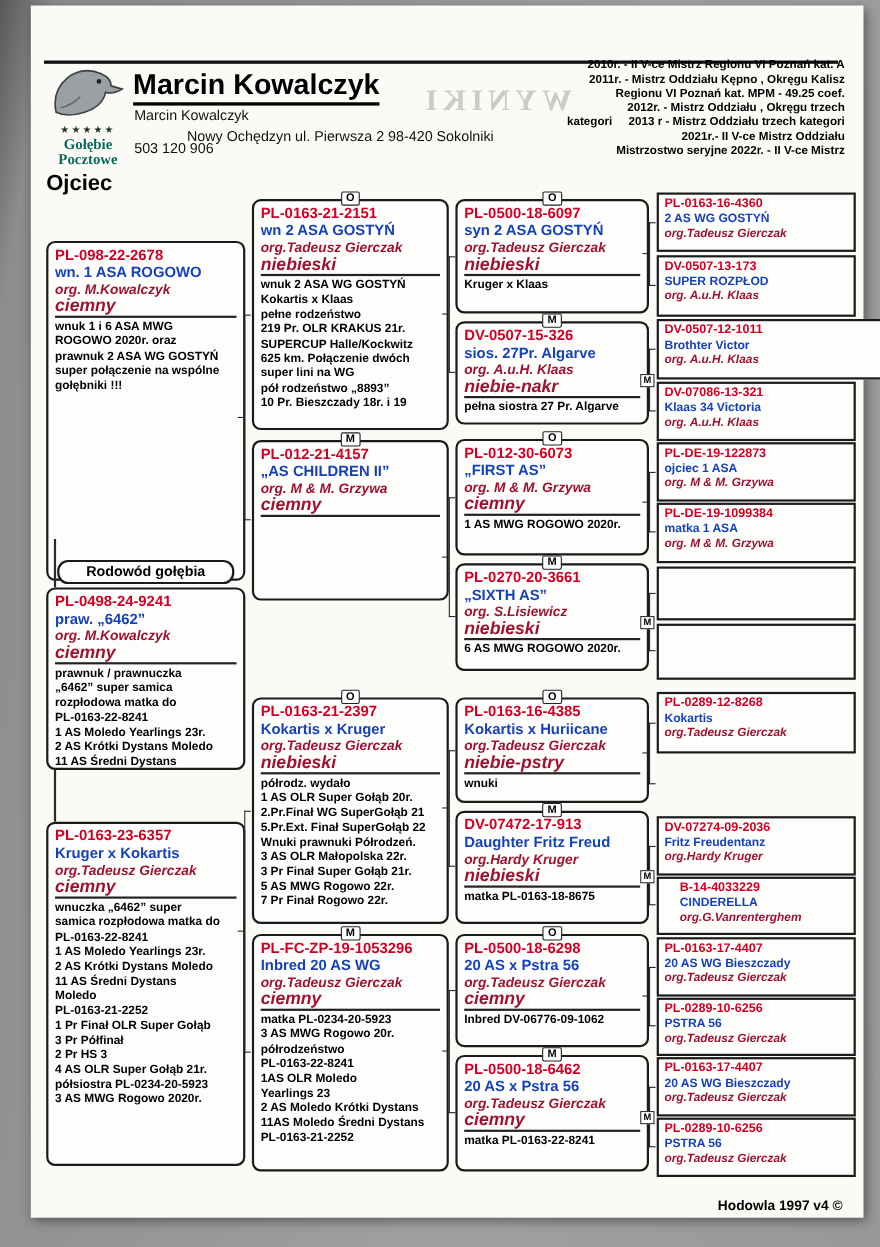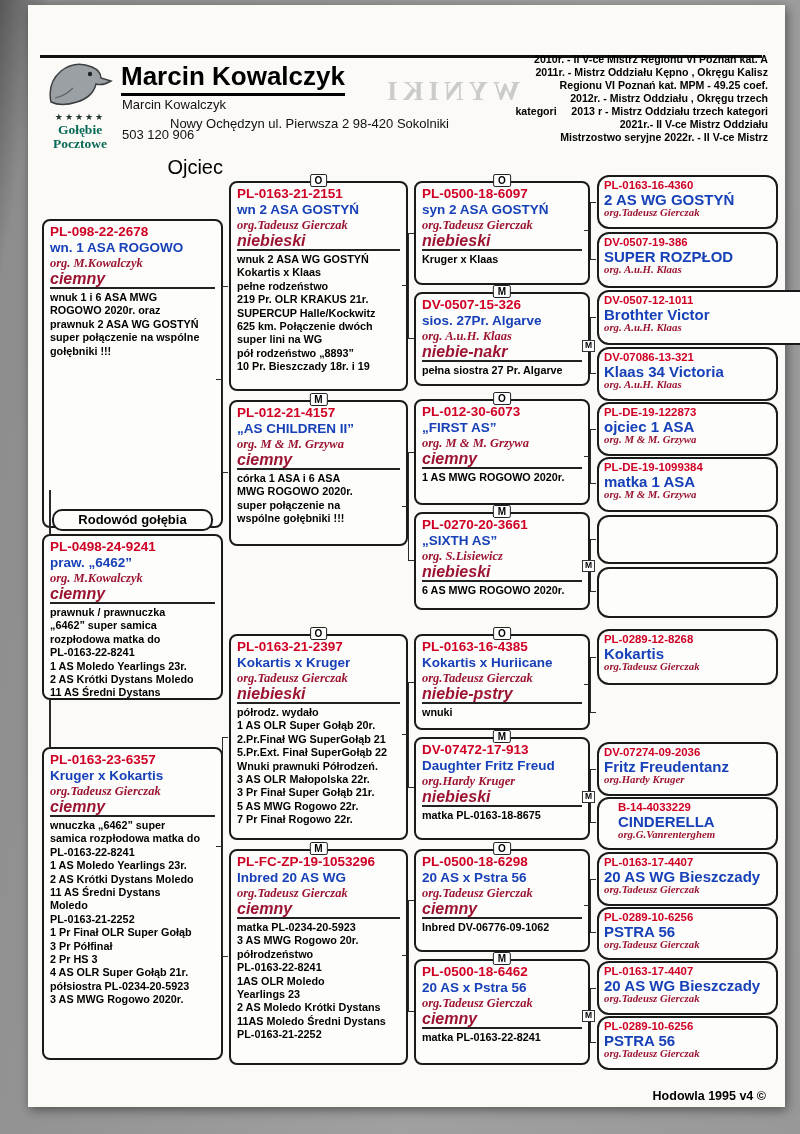--- a/index.html
+++ b/index.html
@@ -12,33 +12,33 @@
   .bleed{position:absolute;left:300px;top:76px;width:220px;transform:scaleX(-1);color:#6a6a6a;opacity:.32;
          font-size:27px;font-weight:bold;letter-spacing:5px;font-family:"Liberation Serif",serif;}
   .logo{position:absolute;left:42px;top:60px;width:76px;text-align:center;}
   .stars{font-size:9px;letter-spacing:2px;color:#20332c;line-height:11px;}
   .brand{font-family:"Liberation Serif","DejaVu Serif",serif;font-weight:bold;color:#0a6a58;font-size:13.5px;line-height:14px;}
   .title{position:absolute;left:121px;top:61px;font-size:26px;font-weight:bold;color:#000;
          border-bottom:3px solid #000;padding-bottom:1px;}
   .sub{position:absolute;left:122px;color:#111;font-size:13px;}
   .ach{position:absolute;right:32px;top:53px;width:320px;text-align:right;font-size:10.6px;font-weight:bold;
        line-height:13px;white-space:pre-line;color:#000;}
-  .sec-label{position:absolute;font-weight:normal;color:#000;text-align:right;}
+  .sec-label{position:absolute;font-weight:bold;color:#000;text-align:left;}
   .pill{position:absolute;border:2px solid #1a1a1a;border-radius:10px;background:#fdfdfb;text-align:center;
         font-size:13px;font-weight:bold;line-height:18px;}
   .box{position:absolute;border:2px solid #1a1a1a;border-radius:8px;background:#fdfdfb;padding:3px 6px;}
   .ring{font-size:13.5px;font-weight:bold;color:#d00024;line-height:16px;}
   .bname{font-size:13.5px;font-weight:bold;color:#1741b8;line-height:16px;}
-  .org{font-size:12.5px;font-weight:bold;font-style:italic;color:#9c1431;line-height:15px;font-family:Liberation Serif, serif;}
+  .org{font-size:12.5px;font-weight:bold;font-style:italic;color:#9c1431;line-height:15px;}
   .colr{font-size:16px;font-weight:bold;font-style:italic;color:#9c1431;line-height:15px;
         border-bottom:2px solid #222;padding-bottom:1px;margin-bottom:2px;}
   .notes{font-size:10.8px;font-weight:bold;color:#000;line-height:13.4px;white-space:pre-line;}
-  .box.small{padding:2px 5px;border-radius:12px;}
+  .box.small{padding:2px 5px;border-radius:0;}
   .box.small .ring{font-size:11.4px;line-height:13.5px;}
-  .box.small .bname{font-size:15px;line-height:13.5px;}
+  .box.small .bname{font-size:11px;line-height:13.5px;}
   .box.small .org{font-size:10.8px;line-height:13px;}
   .marker{position:absolute;top:-9px;left:50%;transform:translateX(-50%);background:#fff;border:1.5px solid #222;
           font-size:10px;font-weight:bold;line-height:11px;padding:0 4px;border-radius:2px;color:#000;}
   .bk{position:absolute;width:6px;border:1.8px solid #2a2a2a;border-right:none;}
   .bk::after{content:"";position:absolute;left:-7px;top:calc(50% - 1px);width:6px;border-top:1.8px solid #2a2a2a;}
   .vl{position:absolute;width:0;border-left:2px solid #2a2a2a;}
   .mtab{position:absolute;background:#fff;border:1.2px solid #333;font-size:8.5px;font-weight:bold;
         line-height:9.5px;padding:0 2px;color:#000;}
   .footer{position:absolute;right:34px;top:1089px;font-size:12.5px;font-weight:bold;color:#000;}
 </style>
@@ -138,24 +138,20 @@
 super lini na WG
 pół rodzeństwo „8893”
 10 Pr. Bieszczady 18r. i 19</div>
   </div>
   <div class="box" style="left:229px;top:400px;width:179px;height:146px;">
     <span class="marker">M</span>
     <div class="ring">PL-012-21-4157</div>
     <div class="bname">„AS CHILDREN II”</div>
     <div class="org">org. M &amp; M. Grzywa</div>
     <div class="colr">ciemny</div>
-    <div class="notes">córka 1 ASA i 6 ASA
-MWG ROGOWO 2020r.
-super połączenie na
-wspólne gołębniki !!!</div>
   </div>
   <div class="box" style="left:229px;top:634px;width:179px;height:206px;">
     <span class="marker">O</span>
     <div class="ring">PL-0163-21-2397</div>
     <div class="bname">Kokartis x Kruger</div>
     <div class="org">org.Tadeusz Gierczak</div>
     <div class="colr">niebieski</div>
     <div class="notes">półrodz. wydało
 1 AS OLR Super Gołąb 20r.
 2.Pr.Finał WG SuperGołąb 21
@@ -247,21 +243,21 @@
     <div class="colr">ciemny</div>
     <div class="notes">matka PL-0163-22-8241</div>
   </div>
 
   <div class="box small" style="left:597px;top:175px;width:181px;height:54px;">
     <div class="ring">PL-0163-16-4360</div>
     <div class="bname">2 AS WG GOSTYŃ</div>
     <div class="org">org.Tadeusz Gierczak</div>
   </div>
   <div class="box small" style="left:597px;top:232px;width:181px;height:56px;">
-    <div class="ring">DV-0507-19-386</div>
+    <div class="ring">DV-0507-13-173</div>
     <div class="bname">SUPER ROZPŁOD</div>
     <div class="org">org. A.u.H. Klaas</div>
   </div>
   <div class="box small" style="left:597px;top:290px;width:218px;height:55px;">
     <div class="ring">DV-0507-12-1011</div>
     <div class="bname">Brothter Victor</div>
     <div class="org">org. A.u.H. Klaas</div>
   </div>
   <div class="box small" style="left:597px;top:347px;width:181px;height:54px;">
     <div class="ring">DV-07086-13-321</div>
@@ -328,14 +324,14 @@
   <div class="bk" style="left:590px;top:539px;height:53px;"></div>
   <div class="bk" style="left:590px;top:657px;height:56px;"></div>
   <div class="bk" style="left:590px;top:769px;height:54px;"></div>
   <div class="bk" style="left:590px;top:879px;height:54px;"></div>
   <div class="bk" style="left:590px;top:988px;height:55px;"></div>
   <span class="mtab" style="left:582px;top:340px;">M</span>
   <span class="mtab" style="left:582px;top:560px;">M</span>
   <span class="mtab" style="left:582px;top:791px;">M</span>
   <span class="mtab" style="left:582px;top:1010px;">M</span>
 
-  <div class="footer">Hodowla 1995 v4 ©</div>
+  <div class="footer">Hodowla 1997 v4 ©</div>
 </div>
 
 </body></html>

